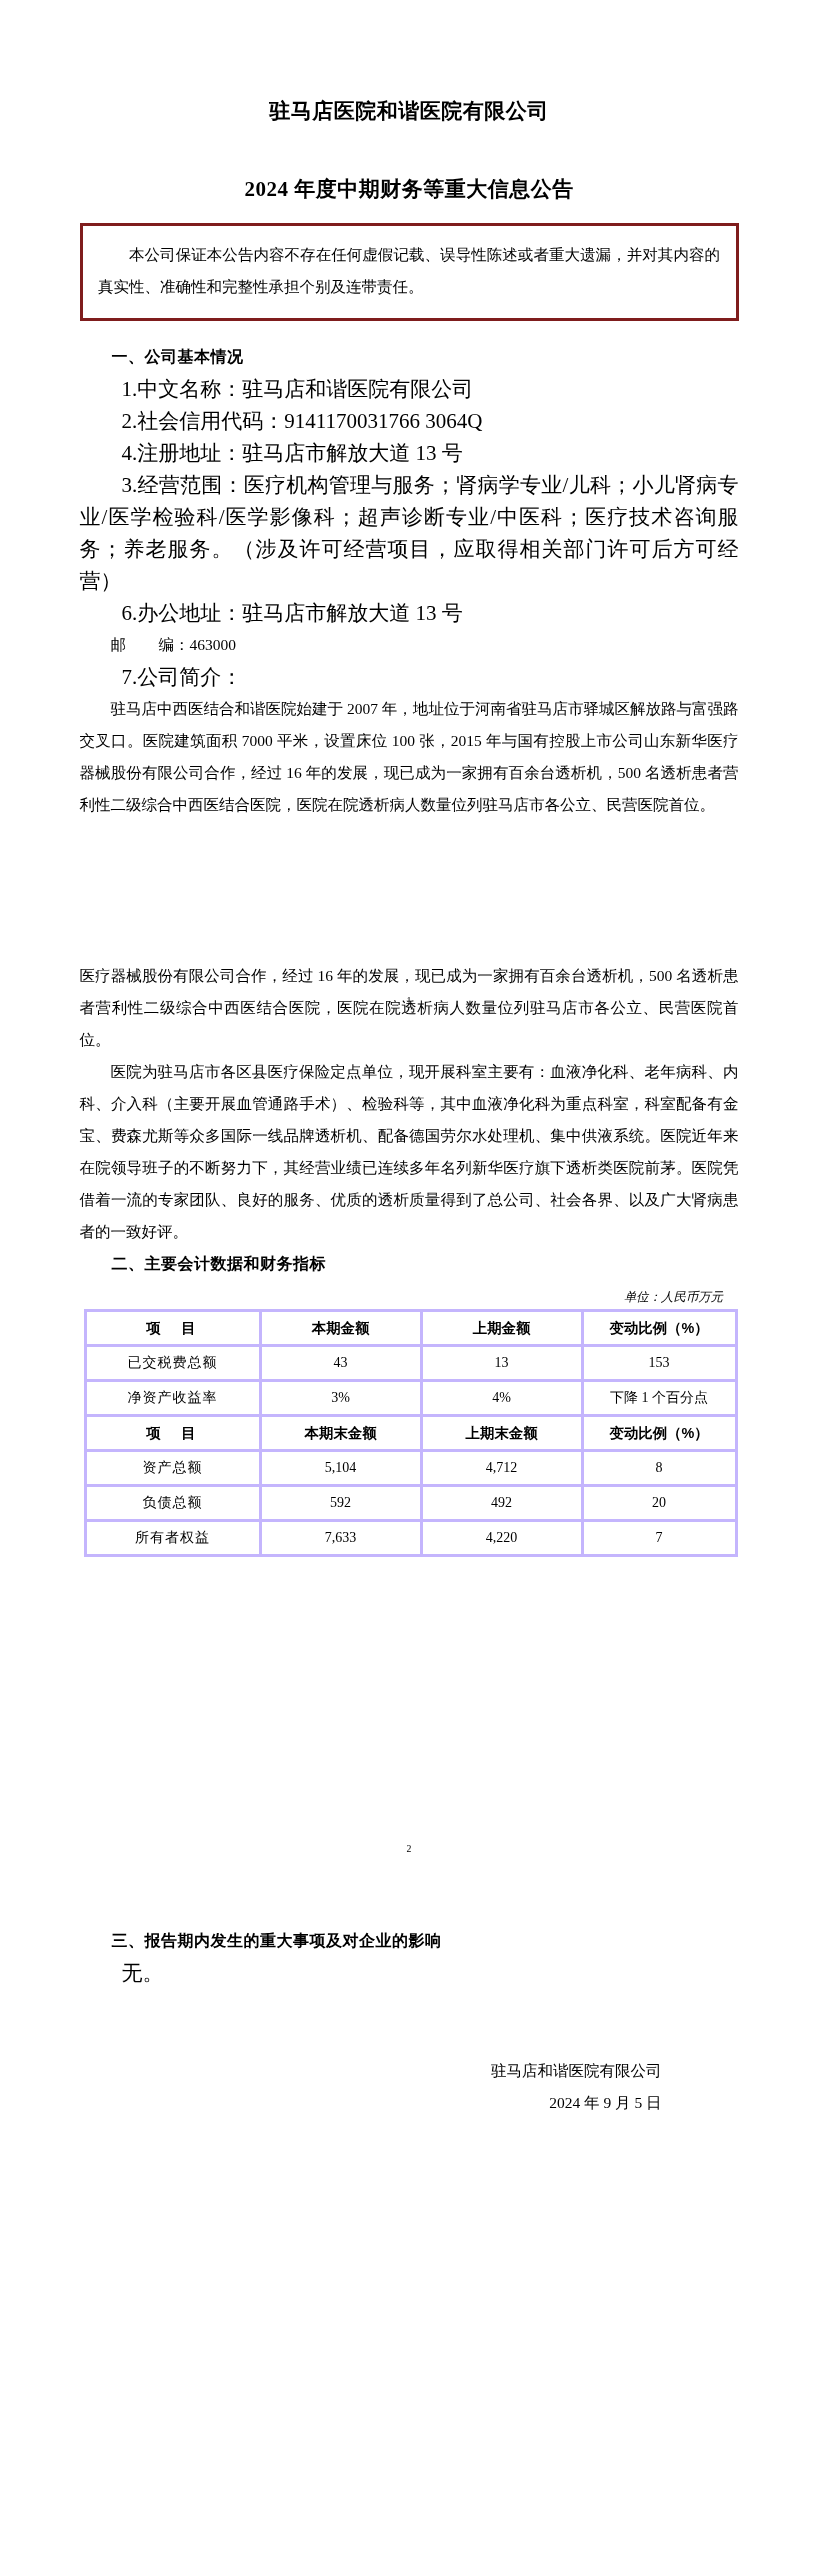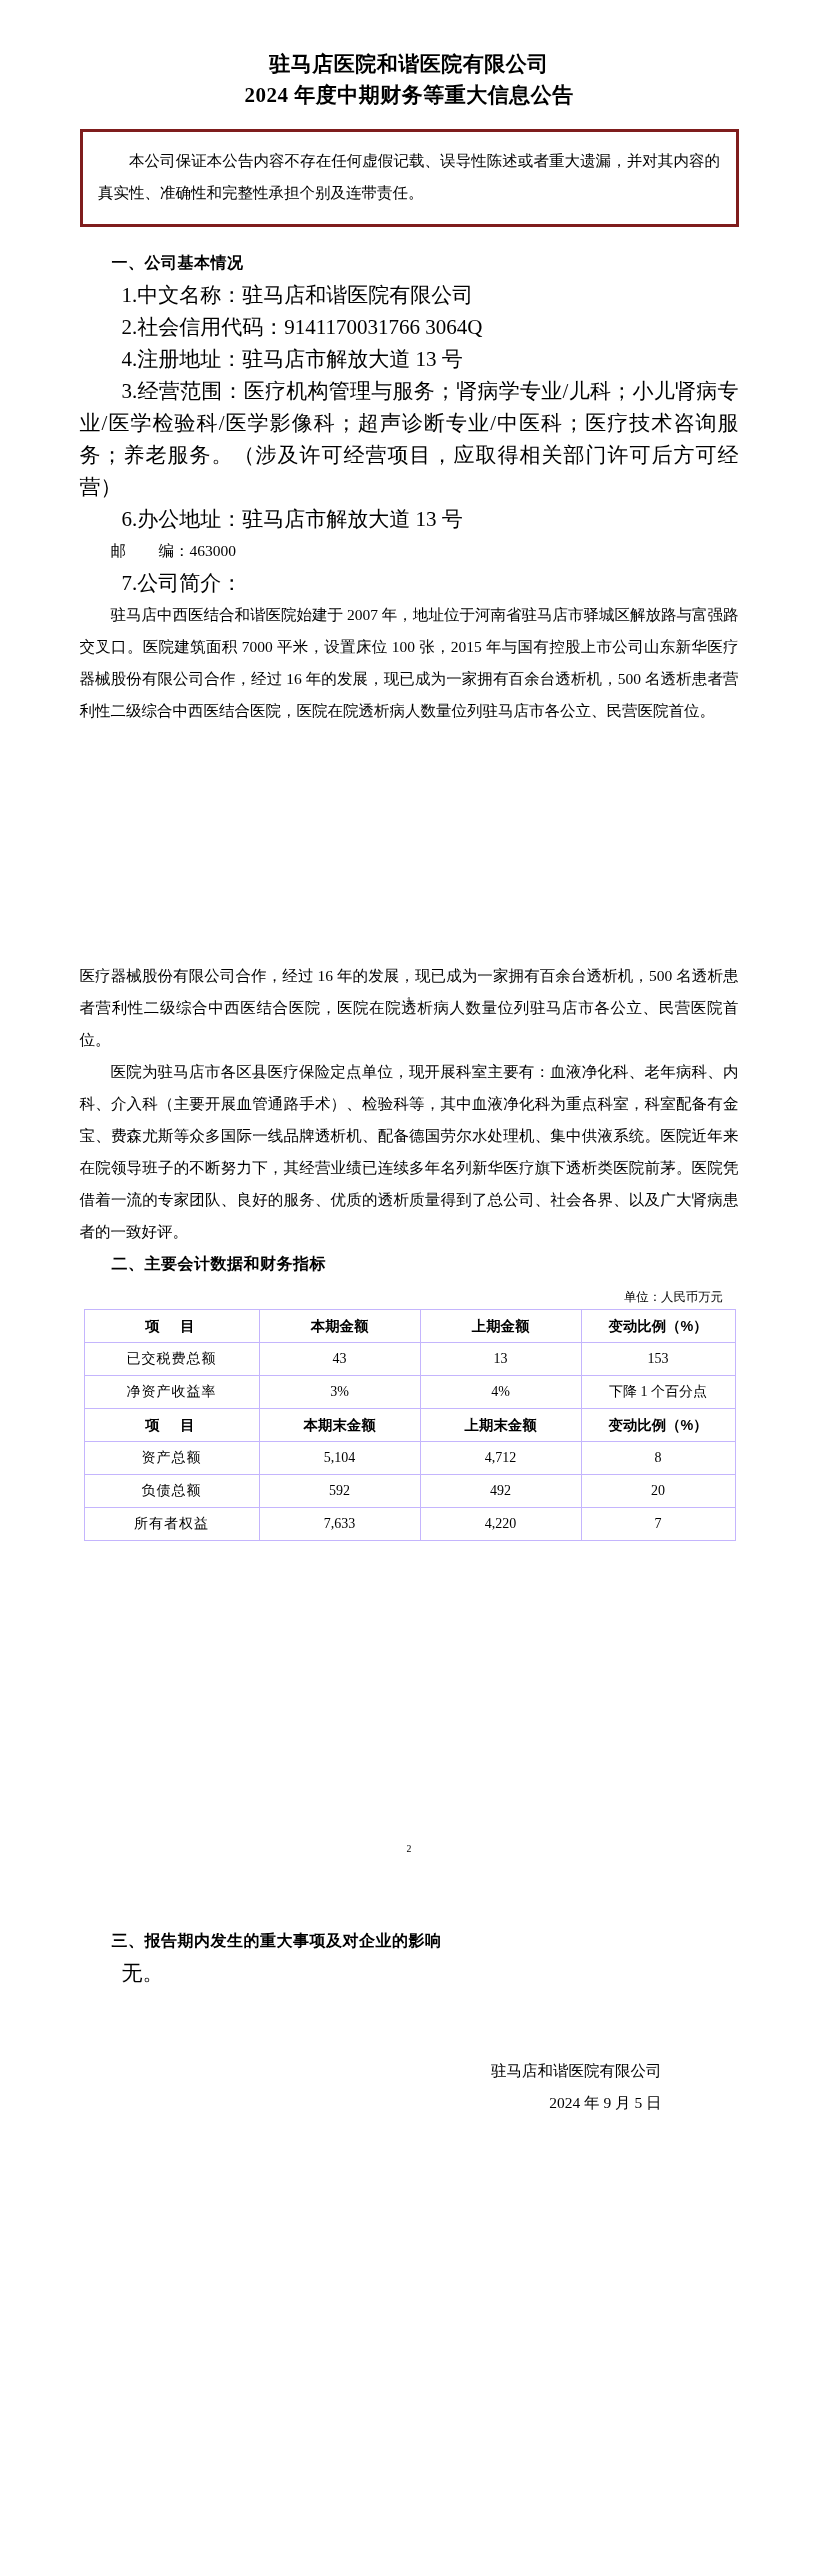--- a/index.html
+++ b/index.html
@@ -29,21 +29,21 @@
 
   
   .doc-title {
     text-align: center;
     font-weight: bold;
     font-size: 21px;
     line-height: 31px;
     letter-spacing: 0.5px;
     font-family: "Liberation Serif", "DejaVu Serif", serif;
   }
-  .doc-title div { white-space: nowrap; }
+  .doc-title div { white-space: nowrap; margin-top: 47px; }
 
   
   .notice-box {
     border: 3px solid #7f1d1d;
     margin-top: 17.5px;
     padding: 13.4px 15.5px 15.5px 15.5px;
     box-sizing: border-box;
   }
   .notice-text {
     font-size: 15.5px;
@@ -89,29 +89,30 @@
   }
   .zip-line .gap { display: inline-block; width: 2.1em; }
 
   
   .unit-line {
     font-size: 12.4px;
     line-height: 24px;
     text-align: right;
     padding-right: 15.5px;
     margin-top: 5.2px;
+    font-style: italic;
   }
   table.fin {
     border-collapse: collapse;
     width: 650px;
     margin-left: 4.1px;
     table-layout: fixed;
   }
   table.fin td, table.fin th {
-    border: 1px solid #c4b5fd;
+    border: 3px solid #c4b5fd;
     height: 32px;
     text-align: center;
     vertical-align: middle;
     font-size: 14px;
     font-weight: normal;
     padding: 0 3.1px;
   }
   table.fin th {
     font-weight: bold;
     font-family: "Liberation Sans", "DejaVu Sans", sans-serif;

